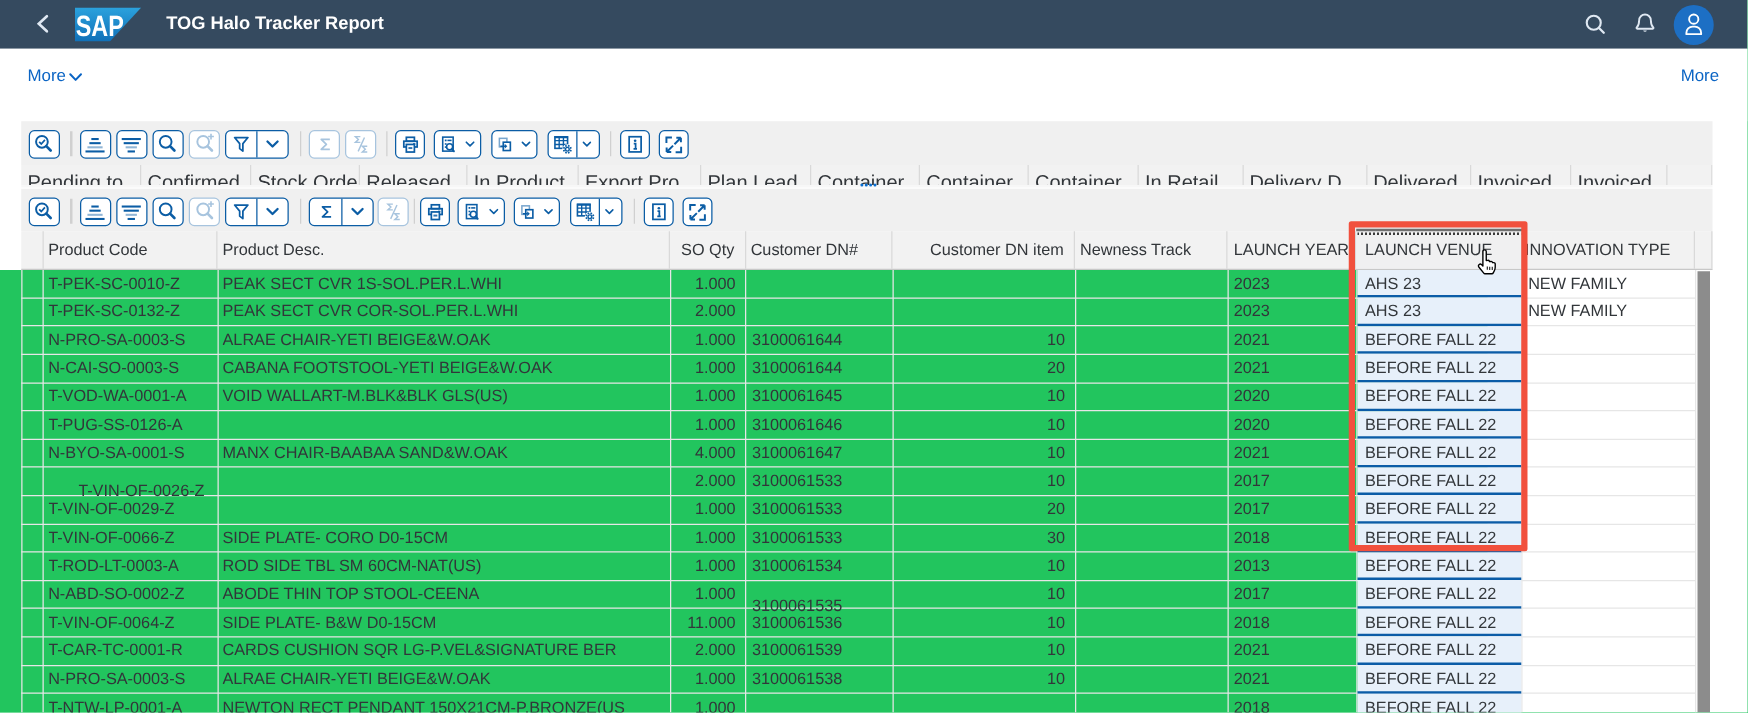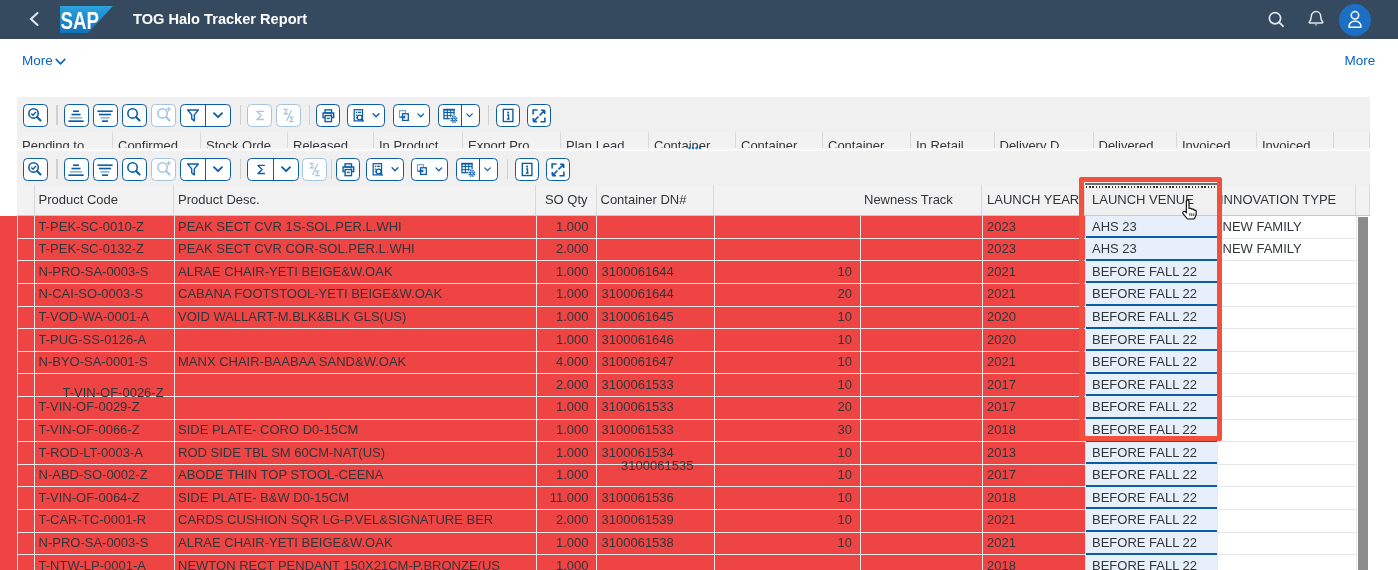--- a/index.html
+++ b/index.html
@@ -9,26 +9,26 @@
 .link{position:absolute;font-size:13.5px;color:#0a64c4;}
 .tbar{position:absolute;left:17px;width:1353px;height:35px;background:#f0f0f0;}
 .btn{position:absolute;height:23px;background:#fff;border:1.8px solid;border-radius:4.5px;
   display:flex;align-items:center;justify-content:center;box-sizing:border-box;}
 .btn.split{justify-content:flex-start;padding:0;}
 .bcell{height:100%;display:flex;align-items:center;justify-content:center;box-sizing:border-box;}
 .btn.menu{justify-content:center;gap:0px;}
 .tsep{position:absolute;width:1.5px;height:20px;background:#d0d0d0;}
 .thdr{position:absolute;left:17px;top:132px;width:1353px;height:15.8px;background:#f2f2f2;overflow:hidden;}
 .thdr .cell{position:absolute;top:0;height:100%;border-right:1px solid #d9d9d9;box-sizing:border-box;}
-.thdr .txt{position:absolute;top:5.8px;left:5px;font-size:13px;color:#32363a;white-space:nowrap;}
+.thdr .txt{position:absolute;top:5.8px;left:5px;font-size:16px;color:#32363a;white-space:nowrap;}
 .bhdr{position:absolute;left:17px;top:185px;width:1353px;height:30.7px;background:#f2f2f2;
   border-bottom:1px solid #c8c8c8;box-sizing:border-box;}
 .bhdr .cell{position:absolute;top:0;height:29.7px;line-height:29.7px;font-size:13px;color:#32363a;
   border-right:1px solid #d9d9d9;box-sizing:border-box;padding:0 5px;white-space:nowrap;overflow:hidden;}
-.body{position:absolute;left:0;top:215.7px;width:1190px;height:354.3px;background:#ef4444;}
+.body{position:absolute;left:0;top:215.7px;width:1190px;height:354.3px;background:#22c55e;}
 .vline{position:absolute;top:0;width:1px;background:#e6e6e6;height:354.3px;}
 .hline{position:absolute;left:17px;width:1339px;height:1px;background:#e6e6e6;}
 .cellt{position:absolute;font-size:13px;color:#32363a;white-space:nowrap;height:22.6px;line-height:22.6px;overflow:hidden;}
 .venbg{position:absolute;left:1085.5px;width:131.5px;background:#e7f0fa;border-bottom:2px solid #0b5ca7;box-sizing:border-box;}
 </style></head><body>
 <div class="shell"></div>
 <svg class="abs" style="left:27px;top:11px" width="14" height="16" viewBox="0 0 14 16">
     <path d="M10.5 2 L4 8 L10.5 14" fill="none" stroke="#dfe8f2" stroke-width="2.1" stroke-linecap="round"></path>
   </svg>
 <svg class="abs" style="left:60px;top:5.5px" width="53" height="27.5" viewBox="0 0 53 27.5">
@@ -464,21 +464,22 @@
         <path d="M11.6 10.4 L17.2 4.8 M17.2 4.8 h-4 M17.2 4.8 v4" fill="none" stroke="#0b5da5" stroke-width="1.7"></path>
         <path d="M10.4 11.6 L4.8 17.2 M4.8 17.2 h4 M4.8 17.2 v-4" fill="none" stroke="#0b5da5" stroke-width="1.7"></path>
       </g>
     </svg>
   </div>
 <div class="bhdr">
     <div class="cell" style="left:0px;width:17.5px;"></div>
     <div class="cell" style="left:17.5px;width:139.5px;padding-left:4px;">Product Code</div>
     <div class="cell" style="left:157px;width:362px;padding-left:4px;">Product Desc.</div>
     <div class="cell" style="left:519px;width:60.5px;text-align:right;padding-right:8px;">SO Qty</div>
-    <div class="cell" style="left:579.5px;width:117.5px;padding-left:4px;">Container DN#</div>
+    <div class="cell" style="left:579.5px;width:117.5px;padding-left:4px;">Customer DN#</div>
+    <div class="cell" style="left:697px;width:146px;text-align:right;padding-right:8px;">Customer DN item</div>
     <div class="cell" style="left:843px;width:122px;padding-left:4px;">Newness Track</div>
     <div class="cell" style="left:965px;width:103px;padding-left:5px;">LAUNCH YEAR</div>
     <div class="cell" style="left:1068px;width:132.5px;padding-left:7px;background:#f0f0f1;">LAUNCH VENUE</div>
     <div class="cell" style="left:1200.5px;width:138.5px;padding-left:2.5px;">INNOVATION TYPE</div>
     <div class="cell" style="left:1339px;width:14px;"></div>
   </div>
 <div class="body">
     <div class="vline" style="left:34.0px;"></div>
     <div class="vline" style="left:173.5px;"></div>
     <div class="vline" style="left:535.5px;"></div>
@@ -589,21 +590,21 @@
     <div class="cellt" style="left:38.5px;top:225.90px;width:134.5px;">T-ROD-LT-0003-A</div>
     <div class="cellt" style="left:178.0px;top:225.90px;width:357.0px;">ROD SIDE TBL SM 60CM-NAT(US)</div>
     <div class="cellt" style="left:536.0px;top:225.90px;width:52.5px;text-align:right;">1.000</div>
     <div class="cellt" style="left:601.5px;top:225.90px;width:111.5px;">3100061534</div>
     <div class="cellt" style="left:714.0px;top:225.90px;width:138.0px;text-align:right;">10</div>
     <div class="cellt" style="left:987.0px;top:225.90px;width:97.0px;">2013</div>
     <div class="cellt" style="left:1092.0px;top:225.90px;width:124.0px;">BEFORE FALL 22</div>
     <div class="cellt" style="left:38.5px;top:248.50px;width:134.5px;">N-ABD-SO-0002-Z</div>
     <div class="cellt" style="left:178.0px;top:248.50px;width:357.0px;">ABODE THIN TOP STOOL-CEENA</div>
     <div class="cellt" style="left:536.0px;top:248.50px;width:52.5px;text-align:right;">1.000</div>
-    <div class="cellt" style="left:601.5px;top:239px;width:111.5px;text-align:center;">3100061535</div>
+    <div class="cellt" style="left:601.5px;top:258px;width:111.5px;">3100061535</div>
     <div class="cellt" style="left:714.0px;top:248.50px;width:138.0px;text-align:right;">10</div>
     <div class="cellt" style="left:987.0px;top:248.50px;width:97.0px;">2017</div>
     <div class="cellt" style="left:1092.0px;top:248.50px;width:124.0px;">BEFORE FALL 22</div>
     <div class="cellt" style="left:38.5px;top:271.10px;width:134.5px;">T-VIN-OF-0064-Z</div>
     <div class="cellt" style="left:178.0px;top:271.10px;width:357.0px;">SIDE PLATE- B&amp;W D0-15CM</div>
     <div class="cellt" style="left:536.0px;top:271.10px;width:52.5px;text-align:right;">11.000</div>
     <div class="cellt" style="left:601.5px;top:271.10px;width:111.5px;">3100061536</div>
     <div class="cellt" style="left:714.0px;top:271.10px;width:138.0px;text-align:right;">10</div>
     <div class="cellt" style="left:987.0px;top:271.10px;width:97.0px;">2018</div>
     <div class="cellt" style="left:1092.0px;top:271.10px;width:124.0px;">BEFORE FALL 22</div>

